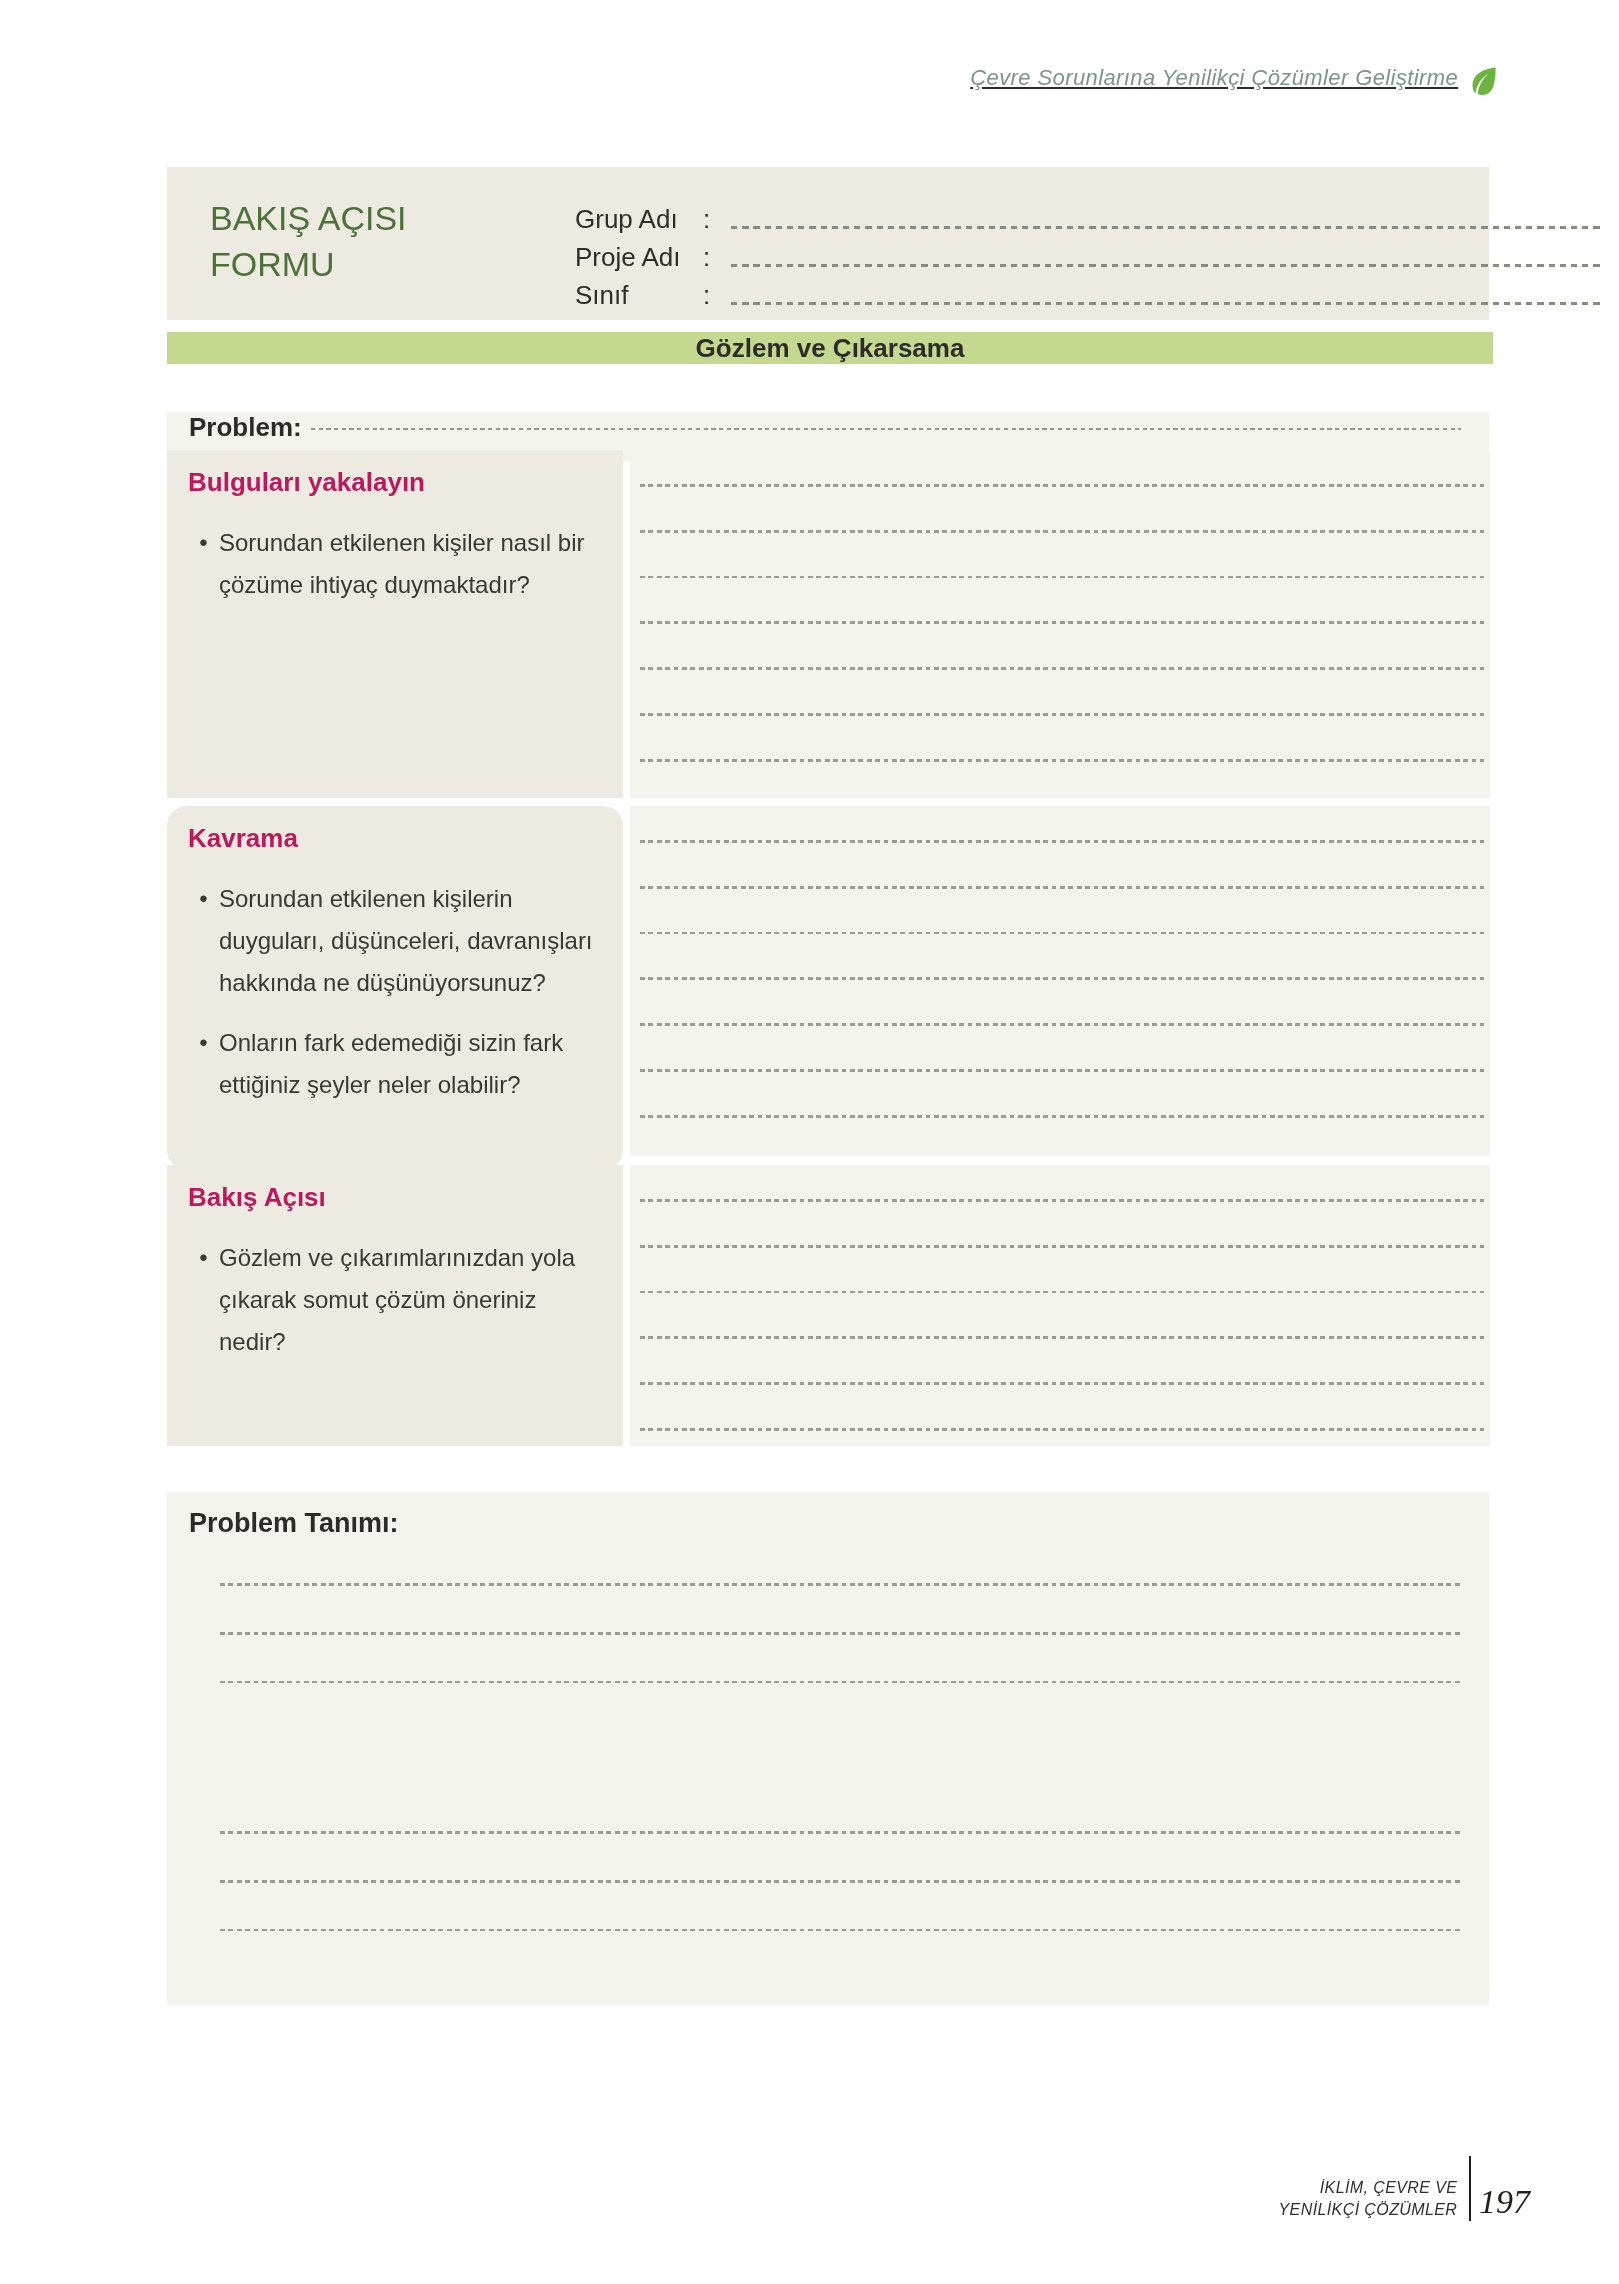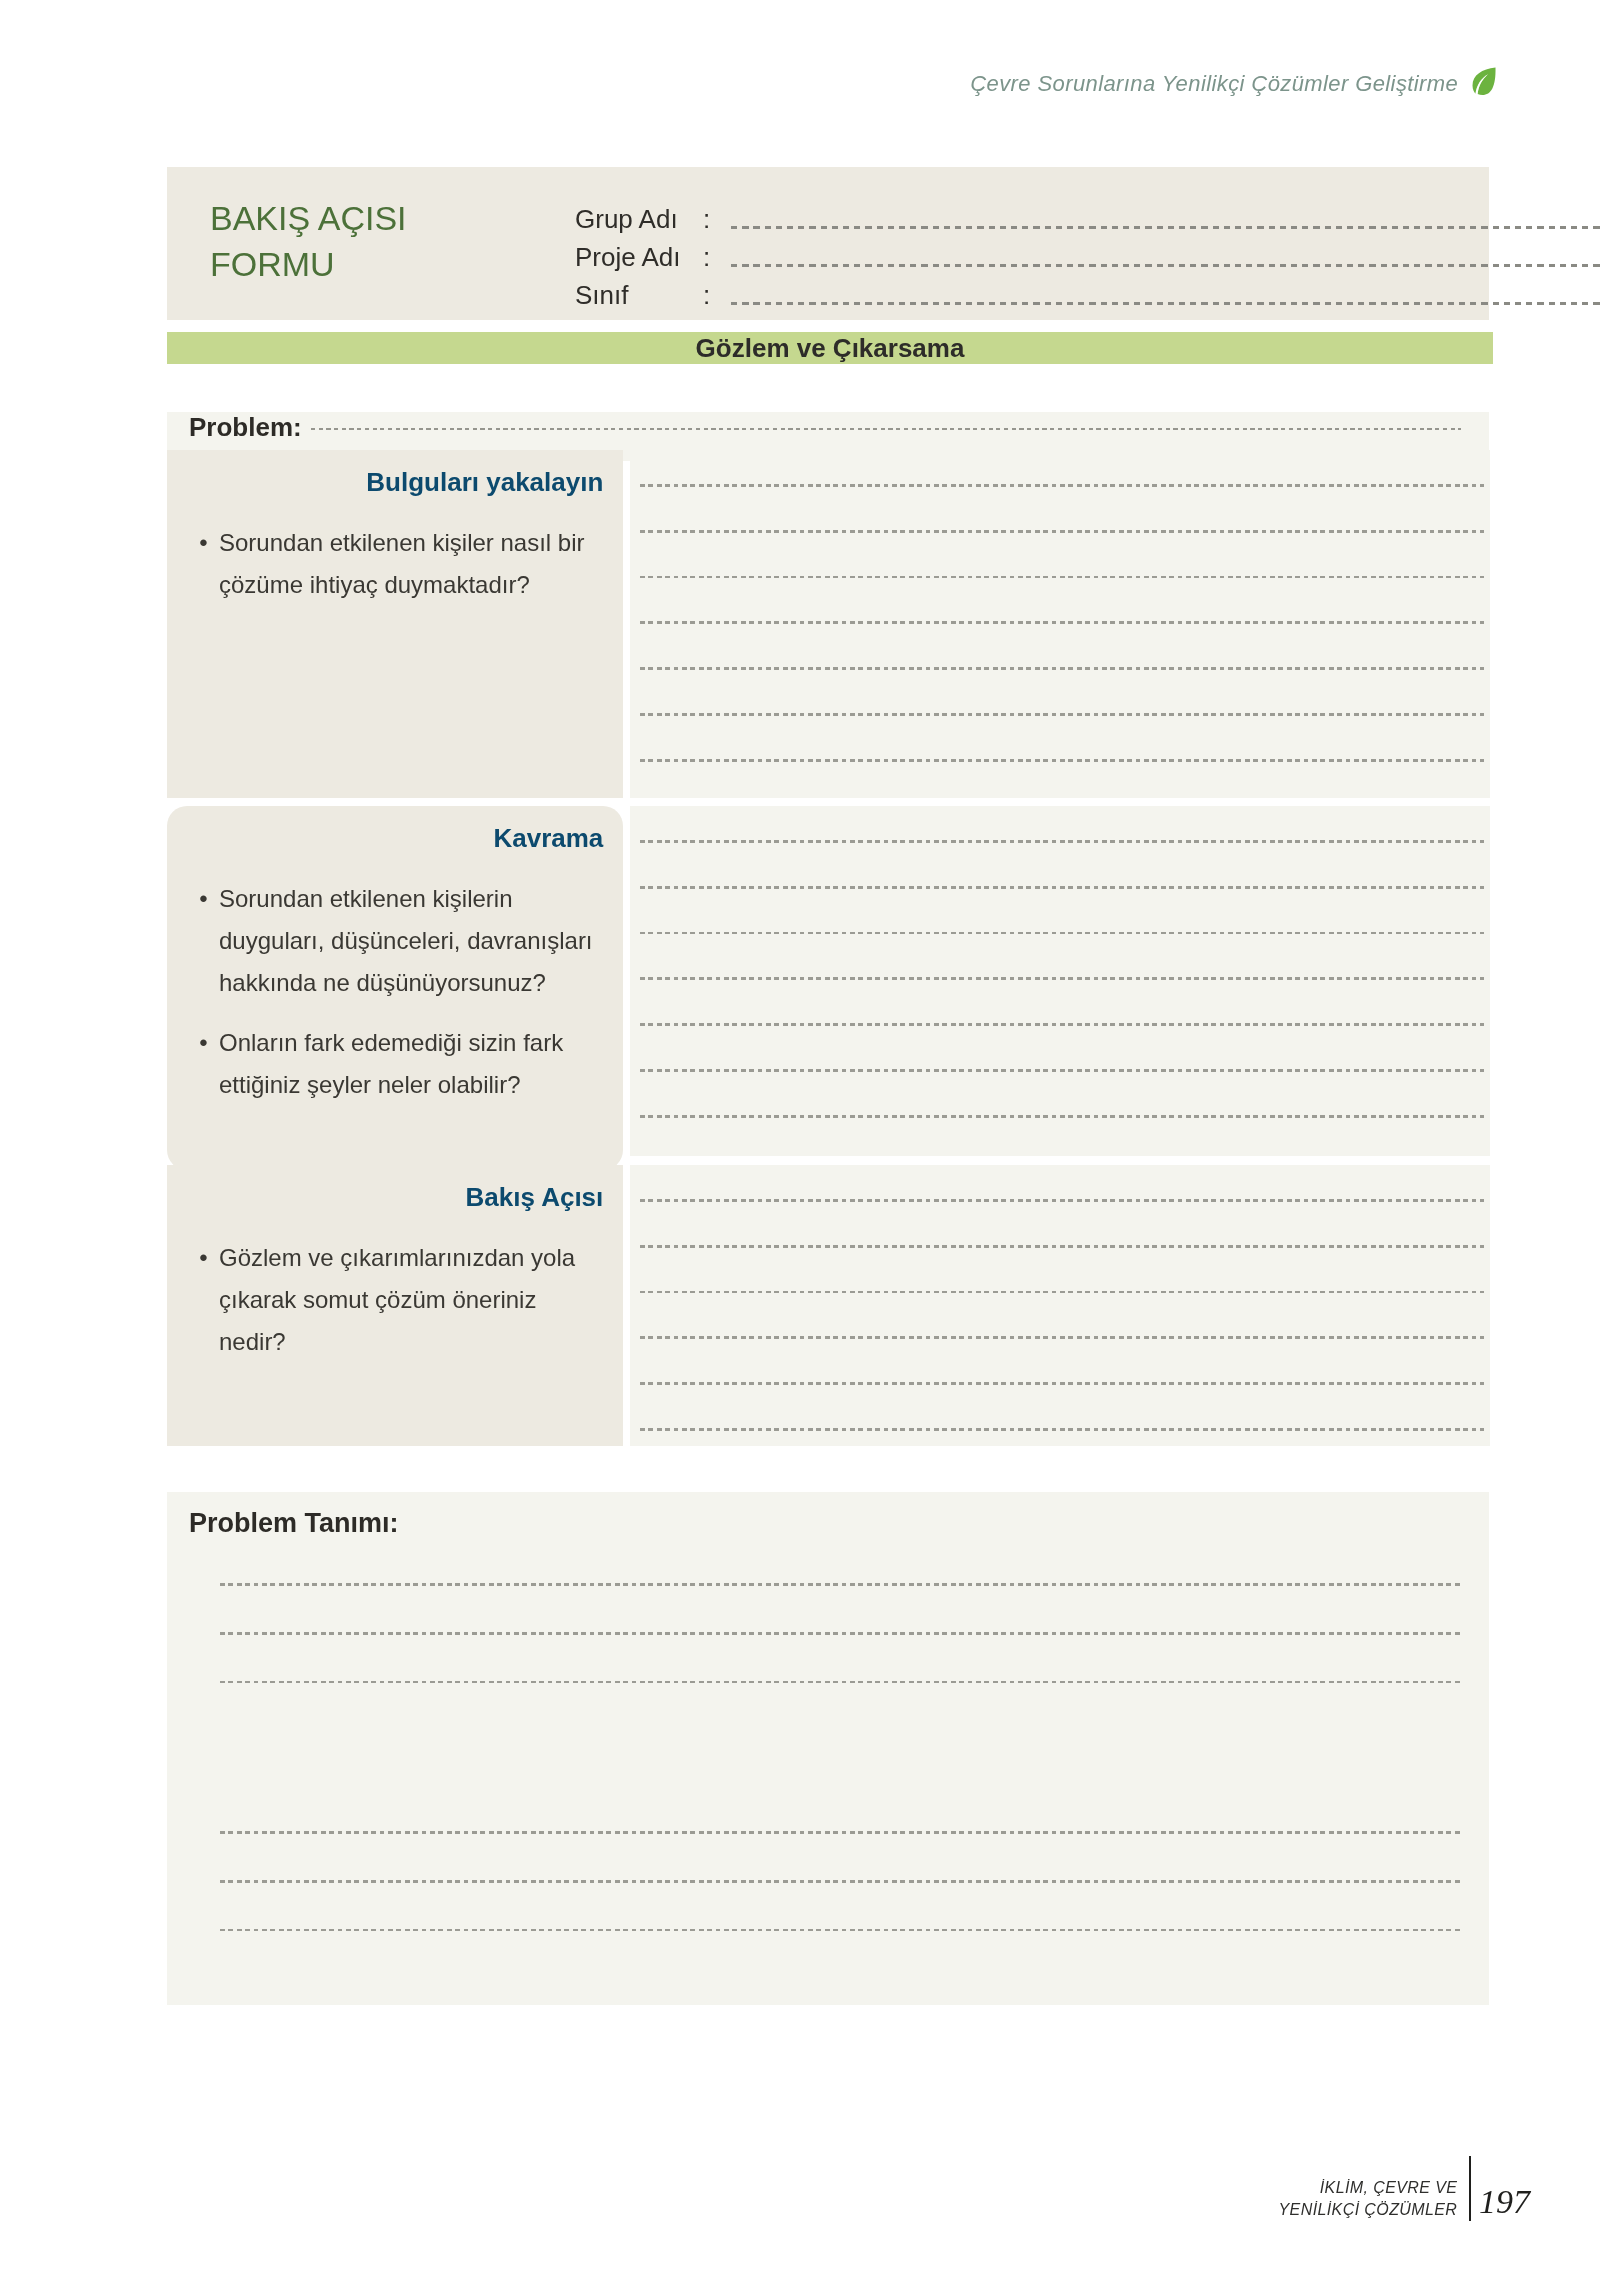--- a/index.html
+++ b/index.html
@@ -5,21 +5,21 @@
   html,body { margin:0; padding:0; background:#ffffff; }
   .page {
     position:relative; width:1620px; height:2284px; background:#ffffff;
     font-family:"Liberation Sans","DejaVu Sans",sans-serif; color:var(--text-dark,#2e2c28);
     overflow:hidden;
   }
 
   
   .runhead {
     position:absolute; top:65px; right:120px;
-    display:flex; align-items:flex-end; gap:9.8px;
+    display:flex; align-items:flex-start; gap:9.8px;text-decoration:underline;
   }
   .runhead-text {
     font-style:italic; font-size:22px; letter-spacing:0.4px;
     color:var(--muted-green,#7c948b);
   }
   .leaf { width:32px; height:32px; display:block; }
 
   
   .header-box {
     position:absolute; left:167px; top:167px; width:1322px; height:153px;
@@ -63,21 +63,21 @@
   .sec-left {
     position:absolute; left:167px; width:456px;
     background:var(--box-beige,#edeae1); box-sizing:border-box;
     padding:17px 19.7px 14px 21px; overflow:hidden;
   }
   .sec-right {
     position:absolute; left:630px; width:860px;
     background:var(--panel-gray,#f4f4ee); box-sizing:border-box;
     padding:34px 5.6px 0 9.8px; overflow:hidden;
   }
-  .sec-heading { text-align:right; font-size:26px; font-weight:bold; color:#0c4a6e; }
+  .sec-heading { text-align:left; font-size:26px; font-weight:bold; color:#be185d; }
   .bullets { margin-top:24px; }
   .bullet { display:flex; margin-top:18.3px; }
   .bullet:first-child { margin-top:0; }
   .bullet-dot { width:31px; font-size:24px; line-height:42px; color:#3a3833; text-align:center; }
   .bullet-text { flex:1; font-size:24px; line-height:42px; color:#3a3833; }
   .write-line {
     height:2.8px; margin-bottom:43px;
     background-image:repeating-linear-gradient(90deg,var(--dot-gray,#9b9b94) 0,var(--dot-gray,#9b9b94) 4.9px,transparent 4.9px,transparent 8.4px);
   }
 

